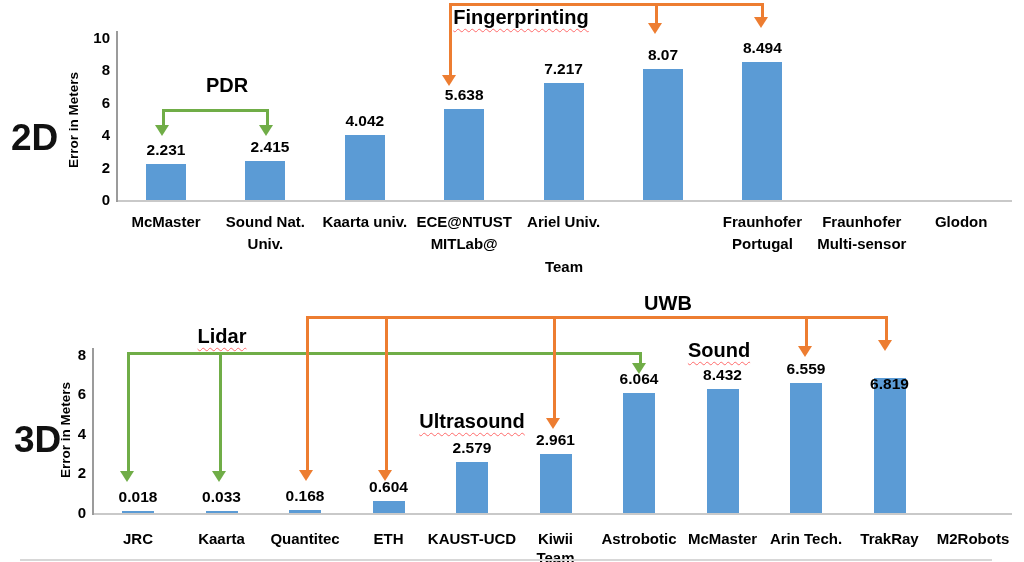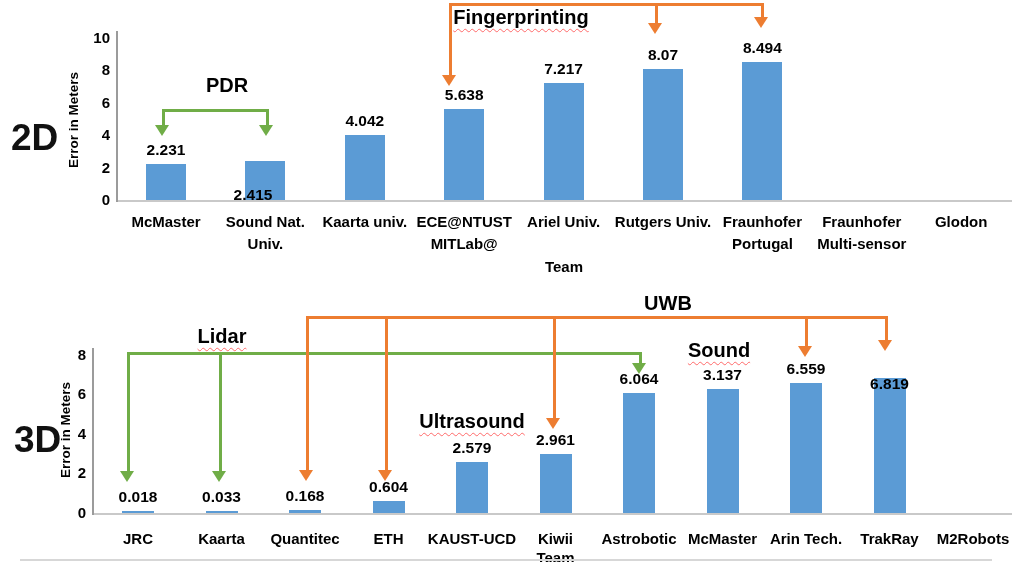--- a/index.html
+++ b/index.html
@@ -44,21 +44,21 @@
     <div class="tick" style="left: 74px; top: 126.2px;">4</div>
     <div class="tick" style="left: 74px; top: 93.8px;">6</div>
     <div class="tick" style="left: 74px; top: 61.4px;">8</div>
     <div class="tick" style="left: 74px; top: 29px;">10</div>
     <div class="bar" style="left: 146px; top: 163.858px; width: 40px; height: 36.1422px; background: rgb(91, 155, 213);"></div>
     <div class="vlabel" style="left: 129px; top: 141.858px;">2.231</div>
     <div class="catlabel" style="left: 106px; top: 211px; width: 120px; line-height: 22px; white-space: nowrap;">
       <div>McMaster</div>
     </div>
     <div class="bar" style="left: 245.4px; top: 160.877px; width: 40px; height: 39.123px; background: rgb(91, 155, 213);"></div>
-    <div class="vlabel" style="left: 216px; top: 138.877px; margin-top: 48px;">2.415</div>
+    <div class="vlabel" style="left: 233px; top: 138.877px;">2.415</div>
     <div class="catlabel" style="left: 205.4px; top: 211px; width: 120px; line-height: 22px; white-space: nowrap;">
       <div>Sound Nat.</div>
       <div>Univ.</div>
     </div>
     <div class="bar" style="left: 344.8px; top: 134.52px; width: 40px; height: 65.4804px; background: rgb(91, 155, 213);"></div>
     <div class="vlabel" style="left: 327.8px; top: 112.52px;">4.042</div>
     <div class="catlabel" style="left: 304.8px; top: 211px; width: 120px; line-height: 22px; white-space: nowrap;">
       <div>Kaarta univ.</div>
     </div>
     <div class="bar" style="left: 444.2px; top: 108.664px; width: 40px; height: 91.3356px; background: rgb(91, 155, 213);"></div>
@@ -67,23 +67,20 @@
       <div>ECE@NTUST</div>
       <div>MITLab@</div>
     </div>
     <div class="bar" style="left: 543.6px; top: 83.0846px; width: 40px; height: 116.915px; background: rgb(91, 155, 213);"></div>
     <div class="vlabel" style="left: 526.6px; top: 61.0846px;">7.217</div>
     <div class="catlabel" style="left: 503.6px; top: 211px; width: 120px; line-height: 22px; white-space: nowrap;">
       <div>Ariel Univ.</div>
     </div>
     <div class="bar" style="left: 643px; top: 69.266px; width: 40px; height: 130.734px; background: rgb(91, 155, 213);"></div>
     <div class="vlabel" style="left: 626px; top: 47.266px;">8.07</div>
-    <div class="catlabel" style="left: 603px; top: 211px; width: 120px; line-height: 22px; white-space: nowrap;">
-      <div>Rutgers Univ.</div>
-    </div>
     <div class="bar" style="left: 742.4px; top: 62.3972px; width: 40px; height: 137.603px; background: rgb(91, 155, 213);"></div>
     <div class="vlabel" style="left: 725.4px; top: 40.3972px;">8.494</div>
     <div class="catlabel" style="left: 702.4px; top: 211px; width: 120px; line-height: 22px; white-space: nowrap;">
       <div>Fraunhofer</div>
       <div>Portugal</div>
     </div>
     <div class="catlabel" style="left: 801.8px; top: 211px; width: 120px; line-height: 22px; white-space: nowrap;">
       <div>Fraunhofer</div>
       <div>Multi-sensor</div>
     </div>
@@ -141,21 +138,21 @@
     <div class="catlabel" style="left: 507.5px; top: 529px; width: 96px; line-height: 19px; white-space: nowrap;">
       <div>Kiwii</div>
       <div>Team</div>
     </div>
     <div class="bar" style="left: 623px; top: 392.933px; width: 32px; height: 120.067px; background: rgb(91, 155, 213);"></div>
     <div class="vlabel" style="left: 602px; top: 370.933px; text-align: center;">6.064</div>
     <div class="catlabel" style="left: 591px; top: 529px; width: 96px; line-height: 19px; white-space: nowrap;">
       <div>Astrobotic</div>
     </div>
     <div class="bar" style="left: 706.5px; top: 388.636px; width: 32px; height: 124.364px; background: rgb(91, 155, 213);"></div>
-    <div class="vlabel" style="left: 685.5px; top: 366.636px;">3.137</div>
+    <div class="vlabel" style="left: 685.5px; top: 366.636px;">8.432</div>
     <div class="catlabel" style="left: 674.5px; top: 529px; width: 96px; line-height: 19px; white-space: nowrap;">
       <div>McMaster</div>
     </div>
     <div class="bar" style="left: 790px; top: 383.132px; width: 32px; height: 129.868px; background: rgb(91, 155, 213);"></div>
     <div class="vlabel" style="left: 769px; top: 361.132px;">6.559</div>
     <div class="catlabel" style="left: 758px; top: 529px; width: 96px; line-height: 19px; white-space: nowrap;">
       <div>Arin Tech.</div>
     </div>
     <div class="bar" style="left: 873.5px; top: 377.984px; width: 32px; height: 135.016px; background: rgb(91, 155, 213);"></div>
     <div class="vlabel" style="left: 852.5px; top: 355.984px; margin-top: 20px;">6.819</div>

